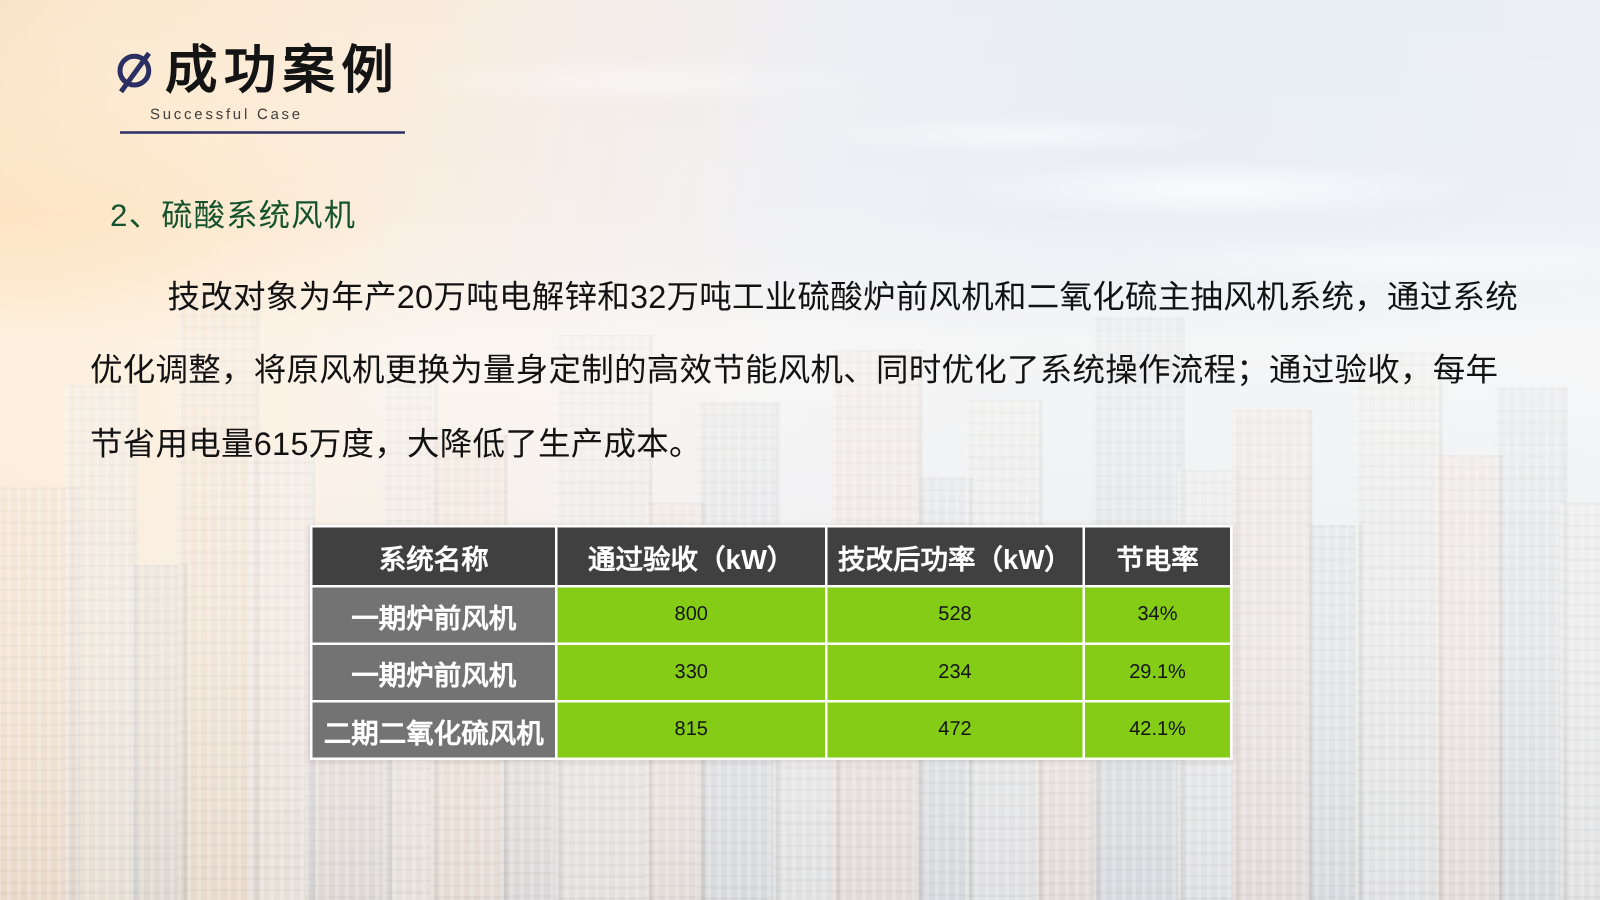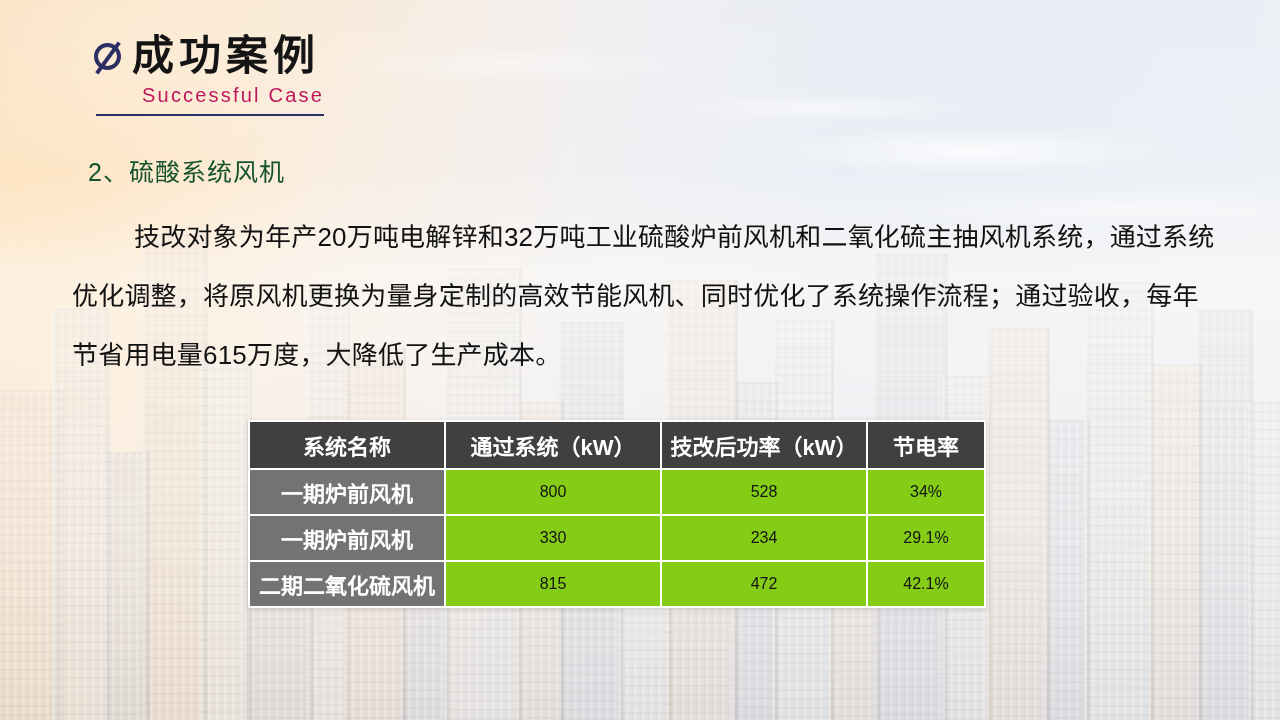--- a/index.html
+++ b/index.html
@@ -83,21 +83,21 @@
   }
   
   .bg-veil {
     background: linear-gradient(180deg, rgba(255,255,255,0.30) 0%, rgba(255,255,255,0.42) 40%, rgba(252,250,248,0.46) 72%, rgba(248,246,244,0.40) 100%);
   }
 
   
   .content { position: absolute; inset: 0; }
 
   
-  .title-block { position: absolute; left: 92px; top: 34px; text-align: right; }
+  .title-block { position: absolute; left: 92px; top: 34px; }
   .title-row { display: flex; align-items: center; gap: 6px; }
   .logo-mark {
     width: 34px; height: 34px;
     position: relative;
     flex: none;
     margin-top: 4px;
   }
   .logo-mark .ring {
     position: absolute;
     left: 2px; top: 2px;
@@ -116,25 +116,25 @@
   }
   .title-main {
     font-size: 42px;
     font-weight: 700;
     color: #141414;
     letter-spacing: 5px;
     line-height: 1.05;
     white-space: nowrap;
   }
   .title-sub {
-    margin-left: 42px;
+    margin-left: 28px;
     margin-top: 6px;
-    font-size: 20px;
+    font-size: 12px;
     letter-spacing: 2.2px;
-    color: #be185d;
+    color: #404040;
     white-space: nowrap;
   }
   .title-rule {
     margin-left: 4px;
     margin-top: 7px;
     width: 228px;
     height: 2px;
     background: #2b2f63;
   }
 
@@ -271,21 +271,21 @@
     <table class="data-table">
       <colgroup>
         <col class="col-name">
           <col class="col-before">
           <col class="col-after">
           <col class="col-rate">
       </colgroup>
       <thead>
         <tr>
           <th>系统名称</th>
-          <th>通过系统（kW）</th>
+          <th>通过验收（kW）</th>
           <th>技改后功率（kW）</th>
           <th>节电率</th>
         </tr>
       </thead>
       <tbody>
         <tr>
           <td class="rowhead">一期炉前风机</td>
           <td class="val">800</td>
           <td class="val">528</td>
           <td class="val">34%</td>

